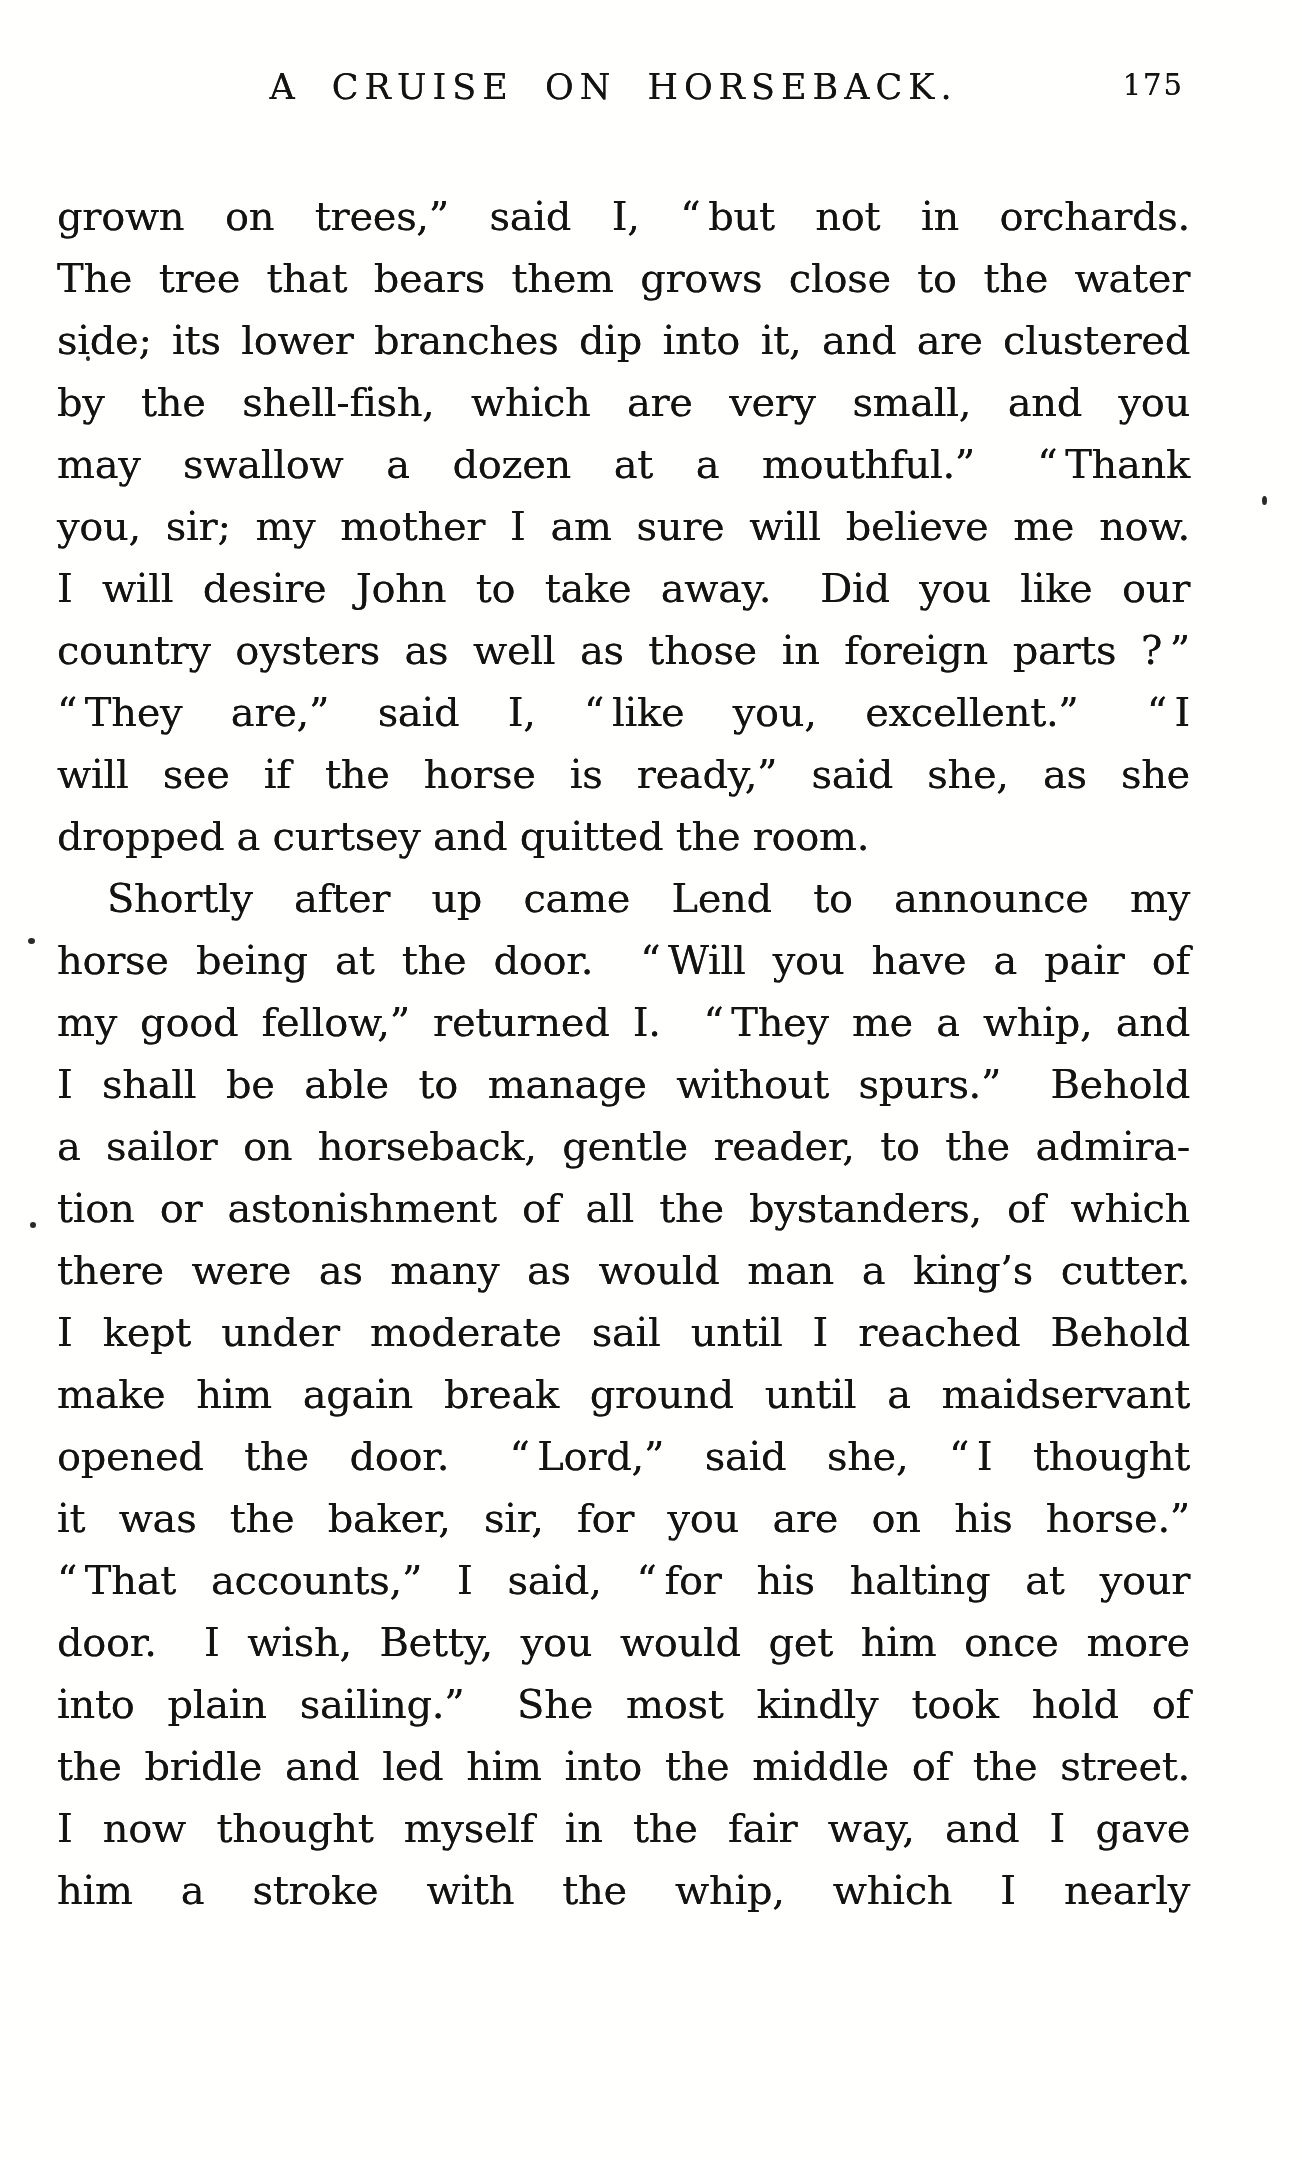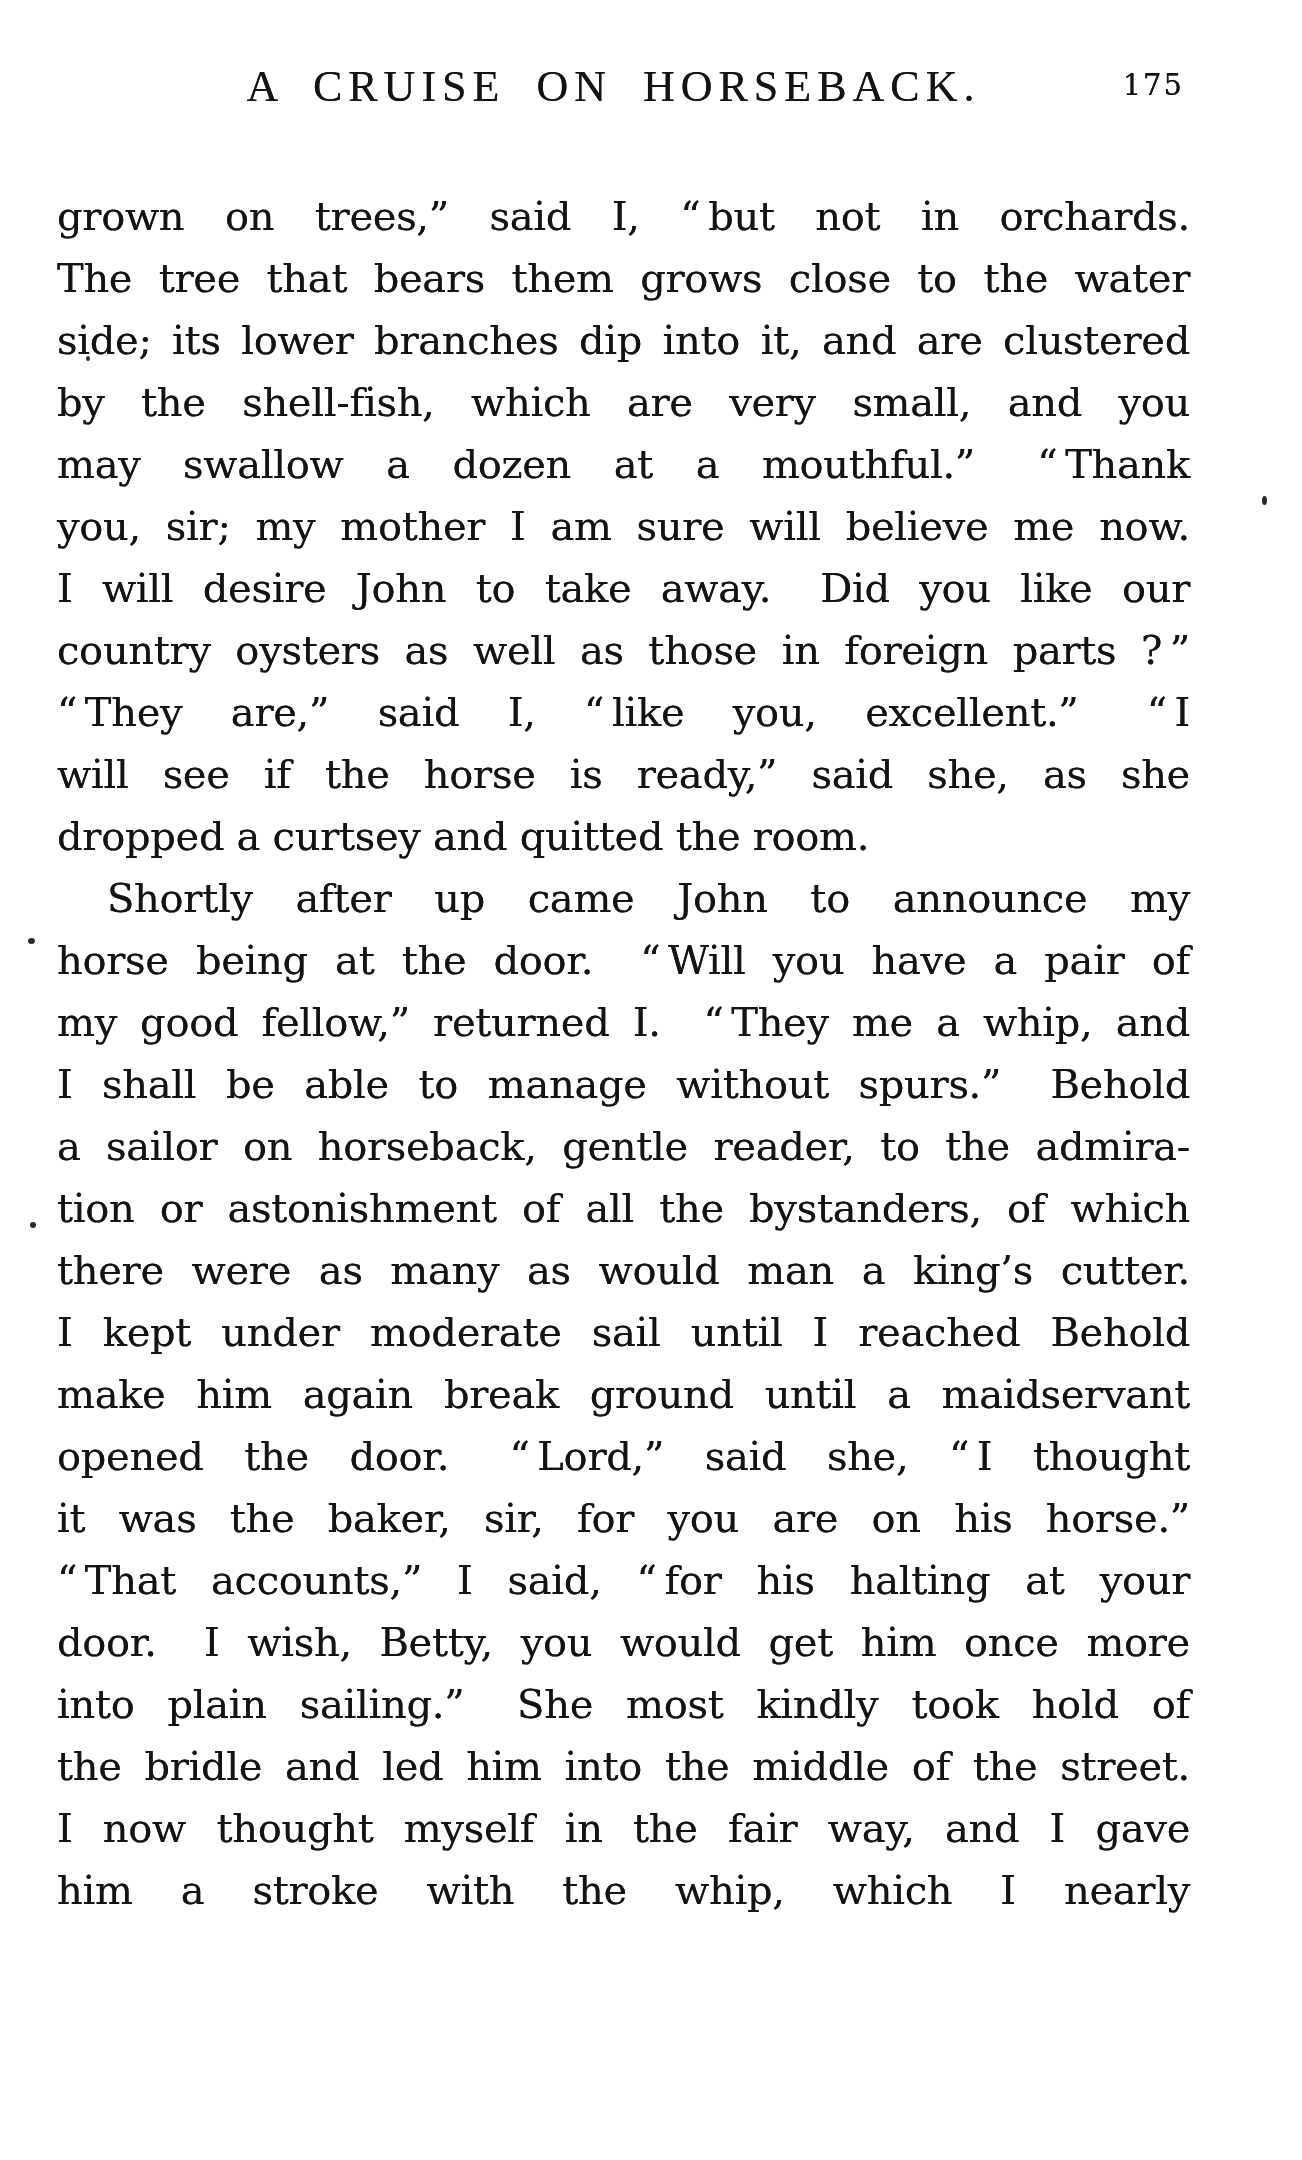--- a/index.html
+++ b/index.html
@@ -18,27 +18,26 @@
   }
   .header {
     position: absolute;
     top: 64px;
     left: 57px;
     width: 1133px;
     height: 46px;
   }
   .running-title {
     text-align: center;
-    font-size: 44px;
+    font-size: 35px;
     line-height: 46px;
     letter-spacing: 6px;
     word-spacing: 14px;
     text-shadow: 0 0 0.6px rgba(15,15,15,0.85);
     padding-right: 20px;
-    font-family: Liberation Serif, serif;
   }
   .page-number {
     position: absolute;
     right: 6px;
     top: 4px;
     font-size: 29px;
     letter-spacing: 2px;
     text-shadow: 0 0 0.6px rgba(15,15,15,0.85);
   }
   .body-text {
@@ -83,21 +82,21 @@
     <div class="line">The tree that bears them grows close to the water</div>
     <div class="line">side; its lower branches dip into it, and are clustered</div>
     <div class="line">by the shell-fish, which are very small, and you</div>
     <div class="line">may swallow a dozen at a mouthful.”  “ Thank</div>
     <div class="line">you, sir; my mother I am sure will believe me now.</div>
     <div class="line">I will desire John to take away.  Did you like our</div>
     <div class="line">country oysters as well as those in foreign parts ? ”</div>
     <div class="line">“ They are,” said I, “ like you, excellent.”  “ I</div>
     <div class="line">will see if the horse is ready,” said she, as she</div>
     <div class="line para-end">dropped a curtsey and quitted the room.</div>
-    <div class="line indent">Shortly after up came John to announce my</div>
+    <div class="line indent">Shortly after up came Lend to announce my</div>
     <div class="line">horse being at the door.  “ Will you have a pair of</div>
     <div class="line">my good fellow,” returned I.  “ They me a whip, and</div>
     <div class="line">I shall be able to manage without spurs.”  Behold</div>
     <div class="line">a sailor on horseback, gentle reader, to the admira-</div>
     <div class="line">tion or astonishment of all the bystanders, of which</div>
     <div class="line">there were as many as would man a king’s cutter.</div>
     <div class="line">I kept under moderate sail until I reached Behold</div>
     <div class="line">make him again break ground until a maidservant</div>
     <div class="line">opened the door.  “ Lord,” said she, “ I thought</div>
     <div class="line">it was the baker, sir, for you are on his horse.”</div>

